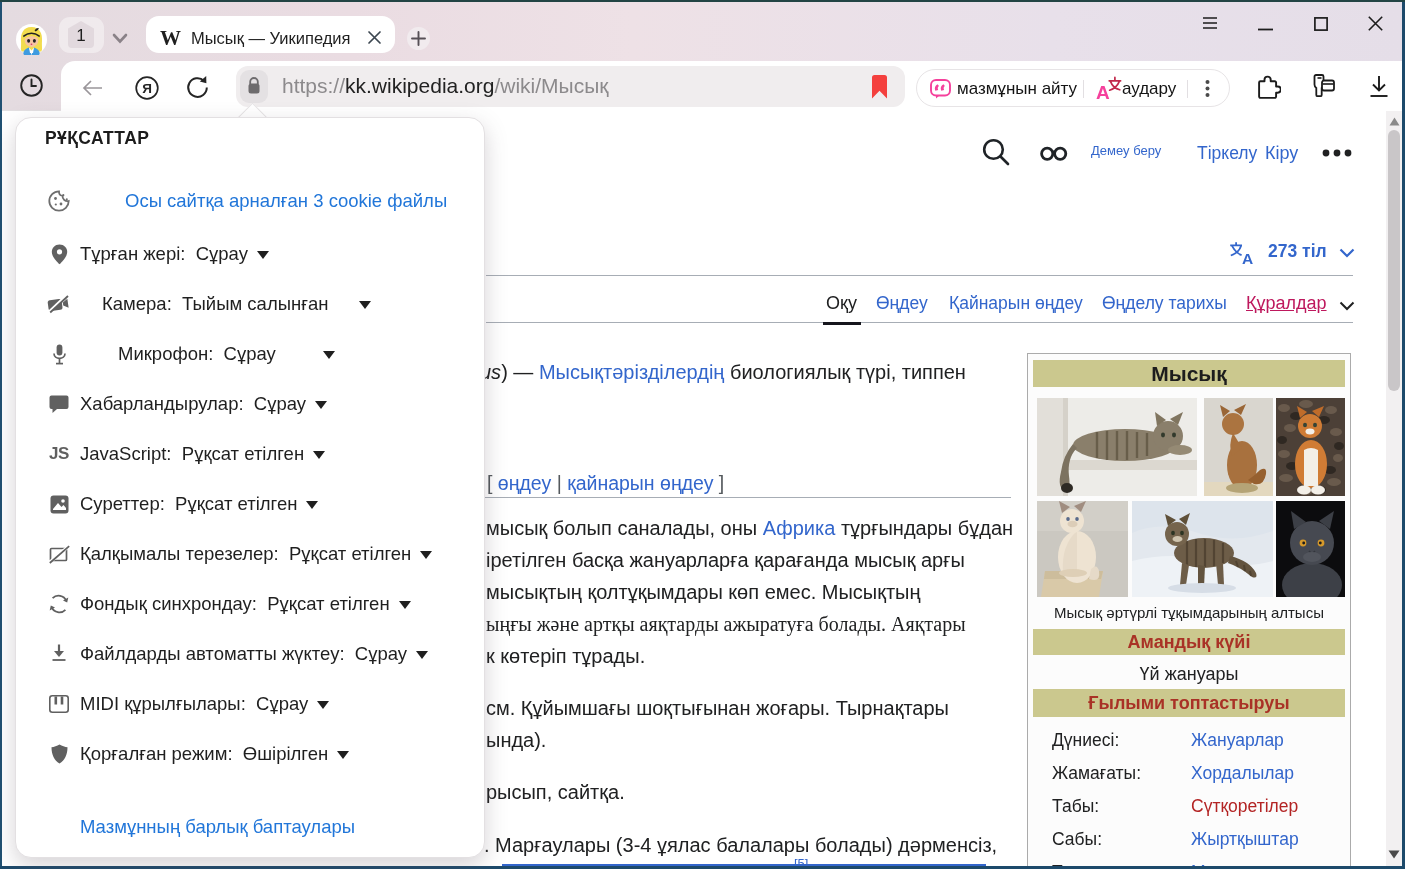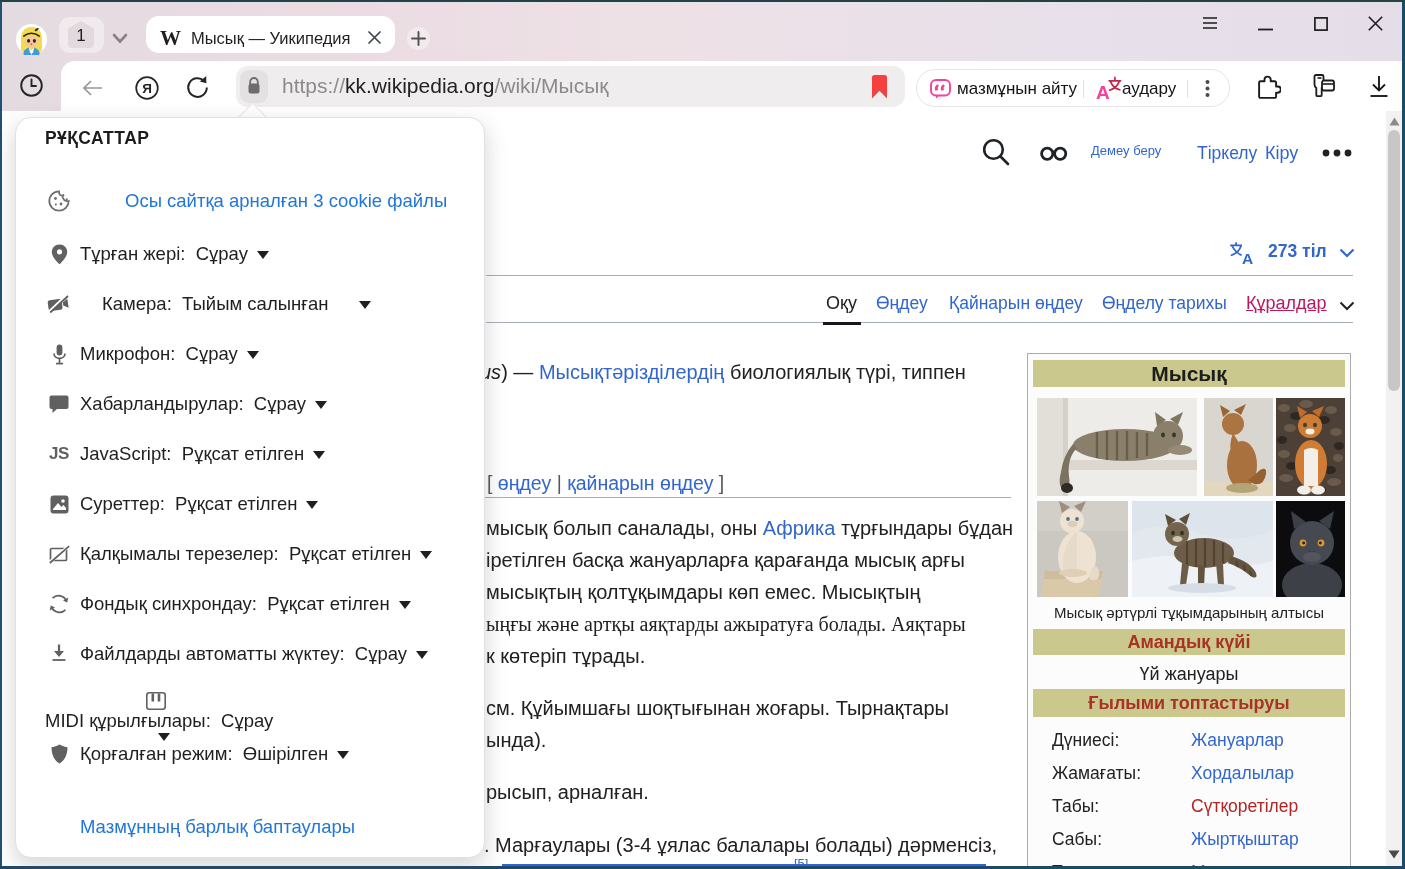--- a/index.html
+++ b/index.html
@@ -203,21 +203,21 @@
 <div class="abs" style="left:480px;top:361px;font-size:20px;color:#202122;white-space:pre;"><i>us</i>) — <span class="wlink">Мысықтәрізділердің</span> биологиялық түрі, типпен</div>
 <div class="abs" style="left:487px;top:472px;font-size:19.5px;color:#54595d;white-space:pre;">[ <span class="wlink">өңдеу</span> | <span class="wlink">қайнарын өңдеу</span> ]</div>
 <div class="abs" style="left:480px;top:497px;width:531px;height:1px;background:#a7adb5;"></div>
 <div class="abs" style="left:486px;top:517px;font-size:20px;color:#202122;white-space:pre;">мысық болып саналады, оны <span class="wlink">Африка</span> тұрғындары бұдан</div>
 <div class="abs" style="left:486px;top:549px;font-size:20px;color:#202122;white-space:pre;">іретілген басқа жануарларға қарағанда мысық арғы</div>
 <div class="abs" style="left:486px;top:581px;font-size:20px;color:#202122;white-space:pre;">мысықтың қолтұқымдары көп емес. Мысықтың</div>
 <div class="abs" style="left:486px;top:613px;font-size:20px;color:#202122;white-space:pre;font-family:Liberation Serif, serif;">ыңғы және артқы аяқтарды ажыратуға болады. Аяқтары</div>
 <div class="abs" style="left:486px;top:645px;font-size:20px;color:#202122;white-space:pre;">к көтеріп тұрады.</div>
 <div class="abs" style="left:486px;top:697px;font-size:20px;color:#202122;white-space:pre;">см. Құйымшағы шоқтығынан жоғары. Тырнақтары</div>
 <div class="abs" style="left:486px;top:729px;font-size:20px;color:#202122;white-space:pre;">ында).</div>
-<div class="abs" style="left:486px;top:781px;font-size:20px;color:#202122;white-space:pre;">рысып, арналған.</div>
+<div class="abs" style="left:486px;top:781px;font-size:20px;color:#202122;white-space:pre;">рысып, сайтқа.</div>
 <div class="abs" style="left:484px;top:834px;font-size:20px;color:#202122;white-space:pre;">. Марғаулары (3-4 ұялас балалары болады) дәрменсіз,</div>
 <div class="abs" style="left:794px;top:856px;font-size:13px;color:#3366cc;">[5]</div>
 <div class="abs" style="left:502px;top:864px;width:484px;height:2.5px;background:#3366cc;"></div>
 <div class="abs sbtrack"></div>
 <div class="abs sbthumb"></div>
 <svg class="abs" style="left:1389px;top:117px;" width="11" height="9" viewBox="0 0 11 9">
     <path d="M5.5 0.5 L10.5 8.5 L0.5 8.5 Z" fill="#8a8a8a"></path>
   </svg>
 <svg class="abs" style="left:1388px;top:850px;" width="12" height="9" viewBox="0 0 12 9">
     <path d="M0.5 0.5 L11.5 0.5 L6 8.5 Z" fill="#4a4a4a"></path>
@@ -370,21 +370,21 @@
         <circle cx="8.5" cy="7.8" r="2.6" fill="#fff"></circle>
       </svg></span>Тұрған жері:  Сұрау<span class="caretdn"></span></div>
 <div class="prow" style="top:292px;gap:22px;"><span class="ic"><svg width="24" height="20" viewBox="0 0 24 20">
         <g transform="rotate(-8 12 10)">
           <rect x="1" y="5" width="14" height="11" rx="2.5" fill="#606060"></rect>
           <path d="M16 9 L21 6 L21 15 L16 12 Z" fill="#606060"></path>
         </g>
         <path d="M2 18 L20 1" stroke="#fff" stroke-width="3"></path>
         <path d="M3.2 18.5 L21 2" stroke="#606060" stroke-width="1.8"></path>
       </svg></span>Камера:  Тыйым салынған<span class="caretdn"></span></div>
-<div class="prow" style="top:342px;"><span class="ic"><svg width="13" height="21" viewBox="0 0 13 21">
+<div class="prow" style="top:342px;gap:38px;"><span class="ic"><svg width="13" height="21" viewBox="0 0 13 21">
         <rect x="3.6" y="0.5" width="5.8" height="11" rx="2.9" fill="#606060"></rect>
         <path d="M1 9.5 C1 16 12 16 12 9.5" fill="none" stroke="#606060" stroke-width="1.7"></path>
         <line x1="6.5" y1="15" x2="6.5" y2="19" stroke="#606060" stroke-width="1.7"></line>
         <line x1="3" y1="19.6" x2="10" y2="19.6" stroke="#606060" stroke-width="1.7"></line>
       </svg></span>Микрофон:  Сұрау<span class="caretdn"></span></div>
 <div class="prow" style="top:392px;"><span class="ic"><svg width="20" height="19" viewBox="0 0 20 19">
         <path d="M2.5 0.5 H17.5 A2 2 0 0 1 19.5 2.5 V12 A2 2 0 0 1 17.5 14 H8 L3.5 18 L3.5 14 H2.5 A2 2 0 0 1 0.5 12 V2.5 A2 2 0 0 1 2.5 0.5 Z" fill="#606060"></path>
       </svg></span>Хабарландырулар:  Сұрау<span class="caretdn"></span></div>
 <div class="prow" style="top:442px;"><span class="ic"><span style="font-size:17px;font-weight:bold;color:#606060;letter-spacing:-0.5px;">JS</span></span>JavaScript:  Рұқсат етілген<span class="caretdn"></span></div>
 <div class="prow" style="top:492px;"><span class="ic"><svg width="19" height="19" viewBox="0 0 19 19">
@@ -401,21 +401,21 @@
         <path d="M3.6 4.2 A8.4 8.4 0 0 1 17.3 6.9" fill="none" stroke="#606060" stroke-width="1.8"></path>
         <path d="M16.4 15.8 A8.4 8.4 0 0 1 2.7 13.1" fill="none" stroke="#606060" stroke-width="1.8"></path>
         <path d="M19.3 3.4 L18.2 8.6 L14 6.4 Z" fill="#606060"></path>
         <path d="M0.7 16.6 L1.8 11.4 L6 13.6 Z" fill="#606060"></path>
       </svg></span>Фондық синхрондау:  Рұқсат етілген<span class="caretdn"></span></div>
 <div class="prow" style="top:642px;"><span class="ic"><svg width="16" height="20" viewBox="0 0 16 20">
         <path d="M8 0.5 L8 10" stroke="#606060" stroke-width="2.2"></path>
         <path d="M3 7 L8 13 L13 7 Z" fill="#606060"></path>
         <line x1="1.5" y1="16" x2="14.5" y2="16" stroke="#606060" stroke-width="1.8"></line>
       </svg></span>Файлдарды автоматты жүктеу:  Сұрау<span class="caretdn"></span></div>
-<div class="prow" style="top:692px;flex-direction:column;"><span class="ic"><svg width="20" height="18" viewBox="0 0 20 18">
+<div class="prow" style="top:692px;"><span class="ic"><svg width="20" height="18" viewBox="0 0 20 18">
         <rect x="0.8" y="0.8" width="18.4" height="16.4" rx="2.5" fill="none" stroke="#606060" stroke-width="1.6"></rect>
         <rect x="5.5" y="1.5" width="2.6" height="8" fill="#606060"></rect>
         <rect x="11.7" y="1.5" width="2.6" height="8" fill="#606060"></rect>
       </svg></span>MIDI құрылғылары:  Сұрау<span class="caretdn"></span></div>
 <div class="prow" style="top:742px;"><span class="ic"><svg width="17" height="20" viewBox="0 0 17 20">
         <path d="M8.5 0.5 C11 2 14 3 16.5 3.2 C16.5 10.5 13.8 16.5 8.5 19.5 C3.2 16.5 0.5 10.5 0.5 3.2 C3 3 6 2 8.5 0.5 Z" fill="#606060"></path>
       </svg></span>Қорғалған режим:  Өшірілген<span class="caretdn"></span></div>
 <div class="prow" style="top:815px;"><span class="blue" style="margin-left:35px;">Мазмұнның барлық баптаулары</span></div>
 <div class="abs b-left"></div>
 <div class="abs b-right"></div>

